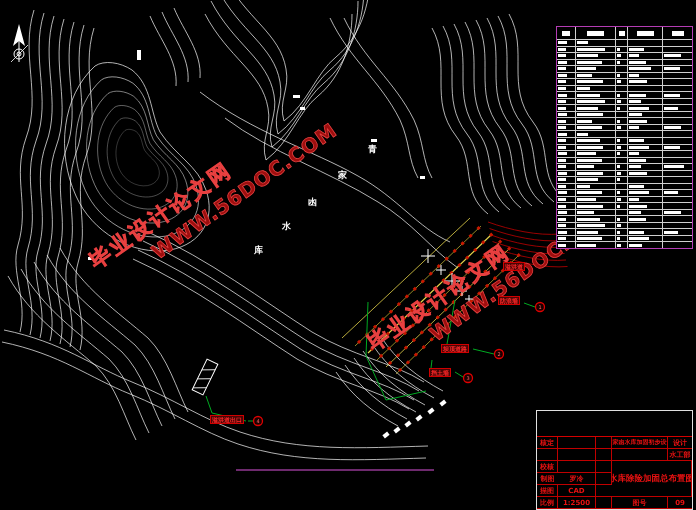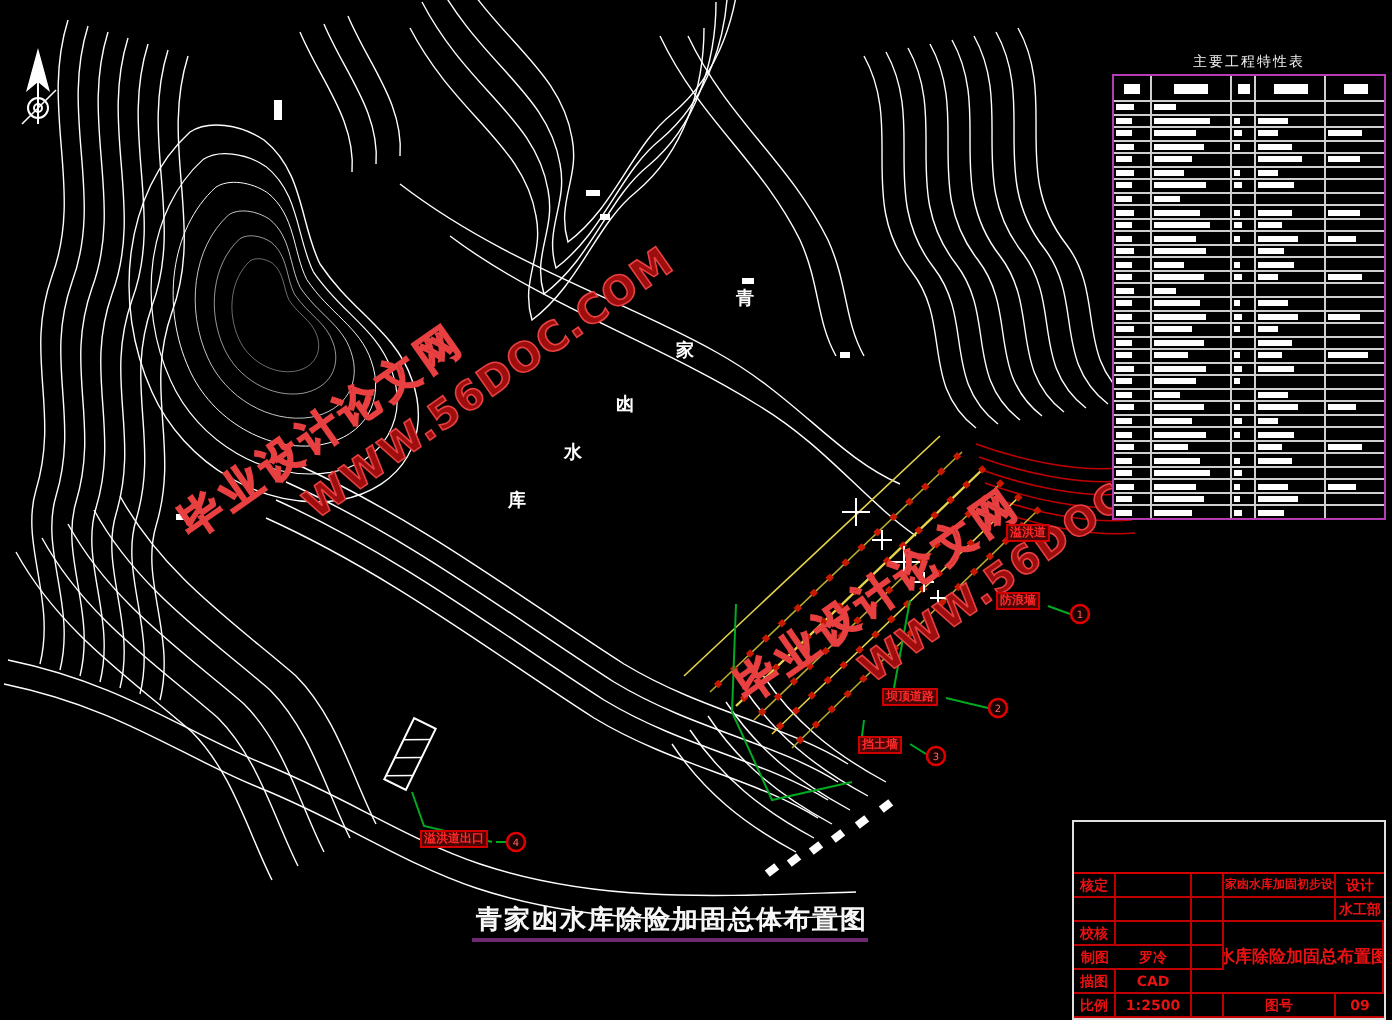--- a/index.html
+++ b/index.html
@@ -197,21 +197,20 @@
 
   <div id="rchars">
       <span class="rchar" style="left: 368px; top: 143px;">青</span>
       <span class="rchar" style="left: 338px; top: 169px;">家</span>
       <span class="rchar" style="left: 308px; top: 196px;">凼</span>
       <span class="rchar" style="left: 282px; top: 220px;">水</span>
       <span class="rchar" style="left: 254px; top: 244px;">库</span>
     </div>
 
   <div id="spec">
-    <div class="spec-title">主要工程特性表</div>
     <div class="grid" id="specgrid">
         <div class="t-row hdr">
           <div class="t-cell" style="width: 13%;">
             <span class="fill" style="width: 50%;"></span>
           </div>
           <div class="t-cell" style="width: 30%;">
             <span class="fill" style="width: 45%;"></span>
           </div>
           <div class="t-cell" style="width: 9%;">
             <span class="fill" style="width: 60%;"></span>
@@ -701,21 +700,20 @@
   </div>
 
   <div id="anns">
       <div class="ann" style="left: 498px; top: 296px;">防浪墙</div>
       <div class="ann" style="left: 441px; top: 344px;">坝顶道路</div>
       <div class="ann" style="left: 429px; top: 368px;">挡土墙</div>
       <div class="ann" style="left: 210px; top: 415px;">溢洪道出口</div>
       <div class="ann" style="left: 503px; top: 262px;">溢洪道</div>
     </div>
 
-  <div id="dtitle">青家凼水库除险加固总体布置图</div>
   <div id="dline"></div>
 
   <div id="tblock">
     <div class="tstrip"></div>
     <div class="tb-grid">
       <div class="tb-c">核定</div>
       <div class="tb-c"></div>
       <div class="tb-c"></div>
       <div class="tb-c small">青家凼水库加固初步设计</div>
       <div class="tb-c">设计</div>

